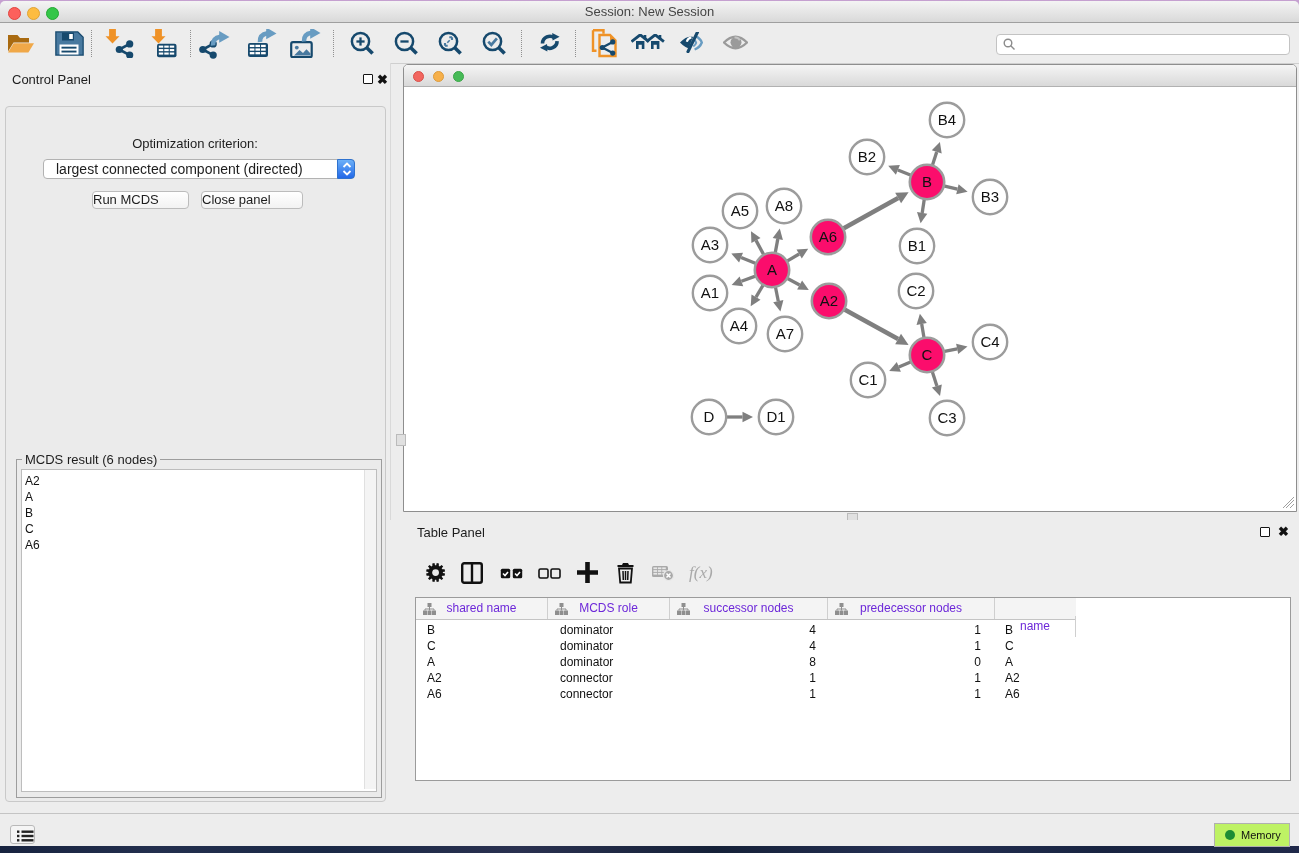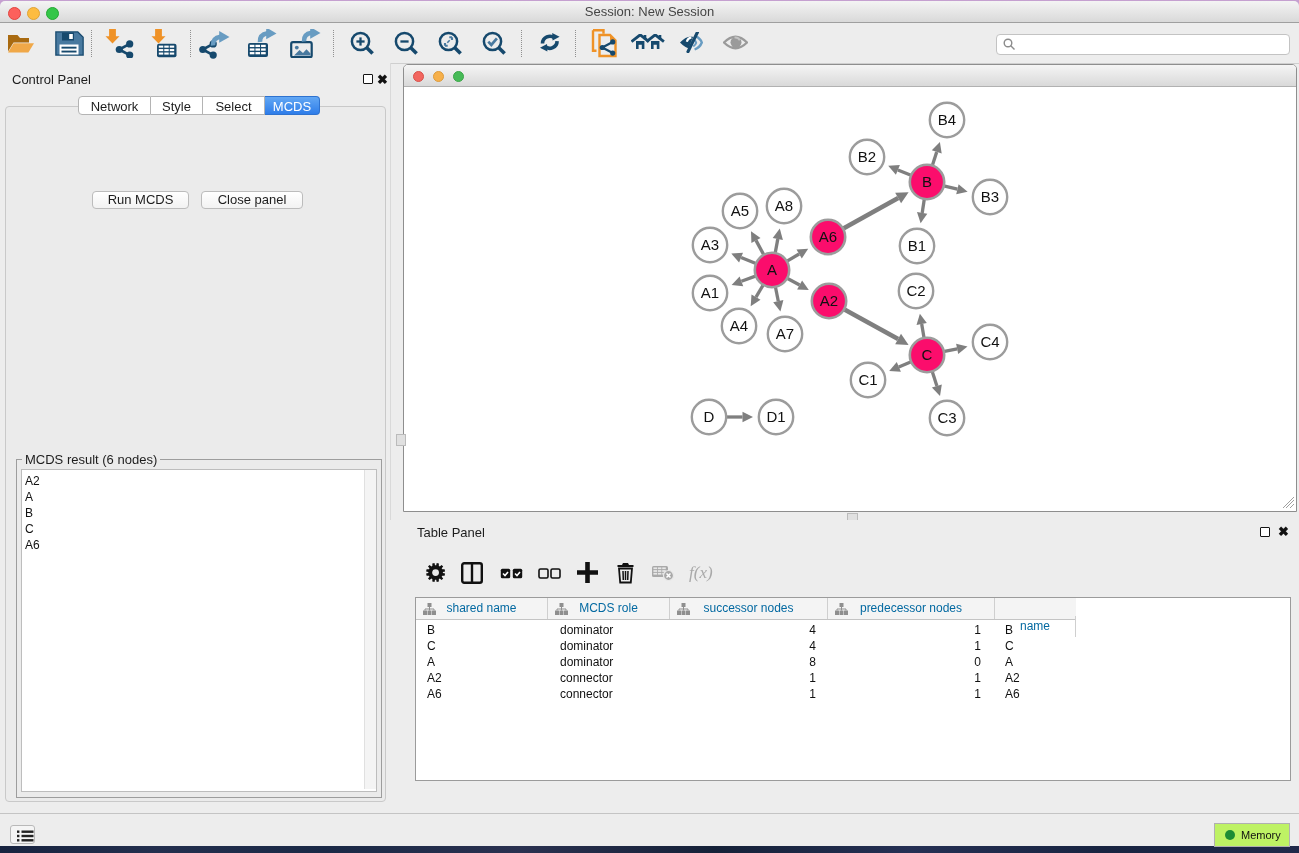--- a/index.html
+++ b/index.html
@@ -36,21 +36,21 @@
     font-size:13px;color:#1d1d1d;text-align:center;box-sizing:border-box;}
   .tab.first{border-left:1px solid #b4b4b4;border-radius:4px 0 0 4px;}
   .tab.last{border-radius:0 4px 4px 0;}
   .tab.sel{background:linear-gradient(#62a7f4,#2e7de9);color:#fff;border-color:#2e72cf;}
   #opt-label{left:0;top:73px;width:390px;text-align:center;font-size:13px;color:#1d1d1d;}
   #combo{left:43px;top:96px;width:310px;height:18px;background:#fff;border:1px solid #b2b2b2;border-radius:4px;}
   #combo-text{left:12px;top:1px;text-align:left;font-size:14px;color:#1d1d1d;white-space:nowrap;}
   #combo-btn{right:-1px;top:-1px;width:18px;height:20px;border-radius:0 4px 4px 0;
     background:linear-gradient(#6cb0f8,#2268e8);border:1px solid #2e72cf;box-sizing:border-box;}
   .pushbtn{height:16px;background:linear-gradient(#ffffff,#f2f2f2);border:1px solid #bcbcbc;
-    border-radius:4px;font-size:13px;color:#1d1d1d;text-align:center;line-height:16px;}
+    border-radius:4px;font-size:13px;color:#1d1d1d;text-align:left;line-height:16px;}
   #btn-run{left:92px;top:128px;width:95px;}
   #btn-close{left:201px;top:128px;width:100px;}
   #fieldset{left:16px;top:396px;width:364px;height:337px;border:1px solid #9d9d9d;}
   #fs-label{left:5px;top:-8px;background:#ebebeb;padding:0 3px;font-size:13px;color:#1d1d1d;}
   #fs-list{left:4px;top:9px;width:354px;height:321px;background:#fff;border:1px solid #bdbdbd;}
   #fs-scroll{right:0px;top:0px;width:11px;height:319px;background:#f4f4f4;border-left:1px solid #e0e0e0;}
   .li{left:3px;font-size:12px;color:#111;height:16px;line-height:16px;}
   
   #netframe{left:403px;top:64px;width:894px;height:448px;background:#fff;
     border:1px solid #8e8e8e;border-radius:5px 5px 0 0;box-sizing:border-box;}
@@ -61,21 +61,21 @@
   #graphsvg{left:0px;top:22px;}
   
   #vsplit-handle{left:396px;top:434px;width:8px;height:10px;background:#e0e0e0;border:1px solid #bbb;}
   #hsplit-handle{left:847px;top:513px;width:9px;height:6px;background:#e0e0e0;border:1px solid #bbb;}
   
   #tp{left:390px;top:520px;width:909px;height:293px;background:#ededed;}
   #tp-title{left:27px;top:5px;font-size:13px;color:#1d1d1d;}
   #tp-toolbar{left:25px;top:38px;height:30px;}
   #tbl{left:25px;top:77px;width:874px;height:182px;background:#fff;border:1px solid #9b9b9b;}
   #tbl-head{left:0;top:0;width:660px;height:21px;background:#f4f4f4;border-bottom:1px solid #c4c4c4;}
-  .th{position:absolute;top:0;height:21px;line-height:21px;font-size:12px;color:#0369a1;text-align:center;border-right:1px solid #cfcfcf;}
+  .th{position:absolute;top:0;height:21px;line-height:21px;font-size:12px;color:#6d28d9;text-align:center;border-right:1px solid #cfcfcf;}
   .th svg{position:absolute;left:7px;top:5px;}
   .td{position:absolute;font-size:12px;color:#111;height:16px;line-height:16px;}
   #tp-tabs{left:282px;top:270px;height:21px;}
   
   #statusbar{left:0;top:813px;width:1299px;height:32px;background:#ededed;border-top:1px solid #c4c4c4;}
   #sb-listbtn{left:10px;top:11px;width:23px;height:17px;background:#f5f5f5;border:1px solid #b9b9b9;border-radius:3px;}
   #sb-mem{left:1214px;top:9px;width:74px;height:22px;background:#bef264;border:1px solid #b0b0b0;
     font-size:11px;color:#111;}
   #sb-mem .dot{position:absolute;left:10px;top:6px;width:10px;height:10px;border-radius:50%;background:#1d8c35;}
   #sb-mem .txt{position:absolute;left:26px;top:0;line-height:22px;}
@@ -234,25 +234,29 @@
       <circle cx="5" cy="5" r="3.8" fill="none" stroke="#8b8b8b" stroke-width="1.4"></circle>
       <line x1="7.8" y1="7.8" x2="11.5" y2="11.5" stroke="#8b8b8b" stroke-width="1.4"></line>
     </svg>
   </div>
 
 <div class="abs" id="cp">
   <div class="abs" id="cp-title">Control Panel</div>
   <div class="abs hdr-sq" style="left:363px;top:11px;"></div>
   <div class="abs hdr-x" style="left:377px;top:9px;">✖</div>
   <div class="abs" id="cp-panel"></div>
-  <div class="abs tabs" id="cp-tabs">
-    <div class="tab first" style="width:73px">Network</div>
-      <div class="tab" style="width:52px">Style</div>
-      <div class="tab" style="width:62px">Select</div>
-      <div class="tab sel last" style="width:55px">MCDS</div>
+  <div class="abs" id="opt-label">Optimization criterion:</div>
+  <div class="abs" id="combo">
+    <div class="abs" id="combo-text">largest connected component (directed)</div>
+    <div class="abs" id="combo-btn">
+        <svg width="18" height="18" viewBox="0 0 18 18" style="position:absolute;left:0;top:0">
+          <path d="M5.5 7 l3.5 -3.5 l3.5 3.5" fill="none" stroke="#fff" stroke-width="1.8"></path>
+          <path d="M5.5 11 l3.5 3.5 l3.5 -3.5" fill="none" stroke="#fff" stroke-width="1.8"></path>
+        </svg>
+      </div>
   </div>
   <div class="abs pushbtn" id="btn-run">Run MCDS</div>
   <div class="abs pushbtn" id="btn-close">Close panel</div>
   <div class="abs" id="fieldset">
     <div class="abs" id="fs-label">MCDS result (6 nodes)</div>
     <div class="abs" id="fs-list">
       <div class="abs" id="fs-scroll"></div>
       <div class="abs li" style="top:3px;">A2</div>
       <div class="abs li" style="top:19px;">A</div>
       <div class="abs li" style="top:35px;">B</div>

